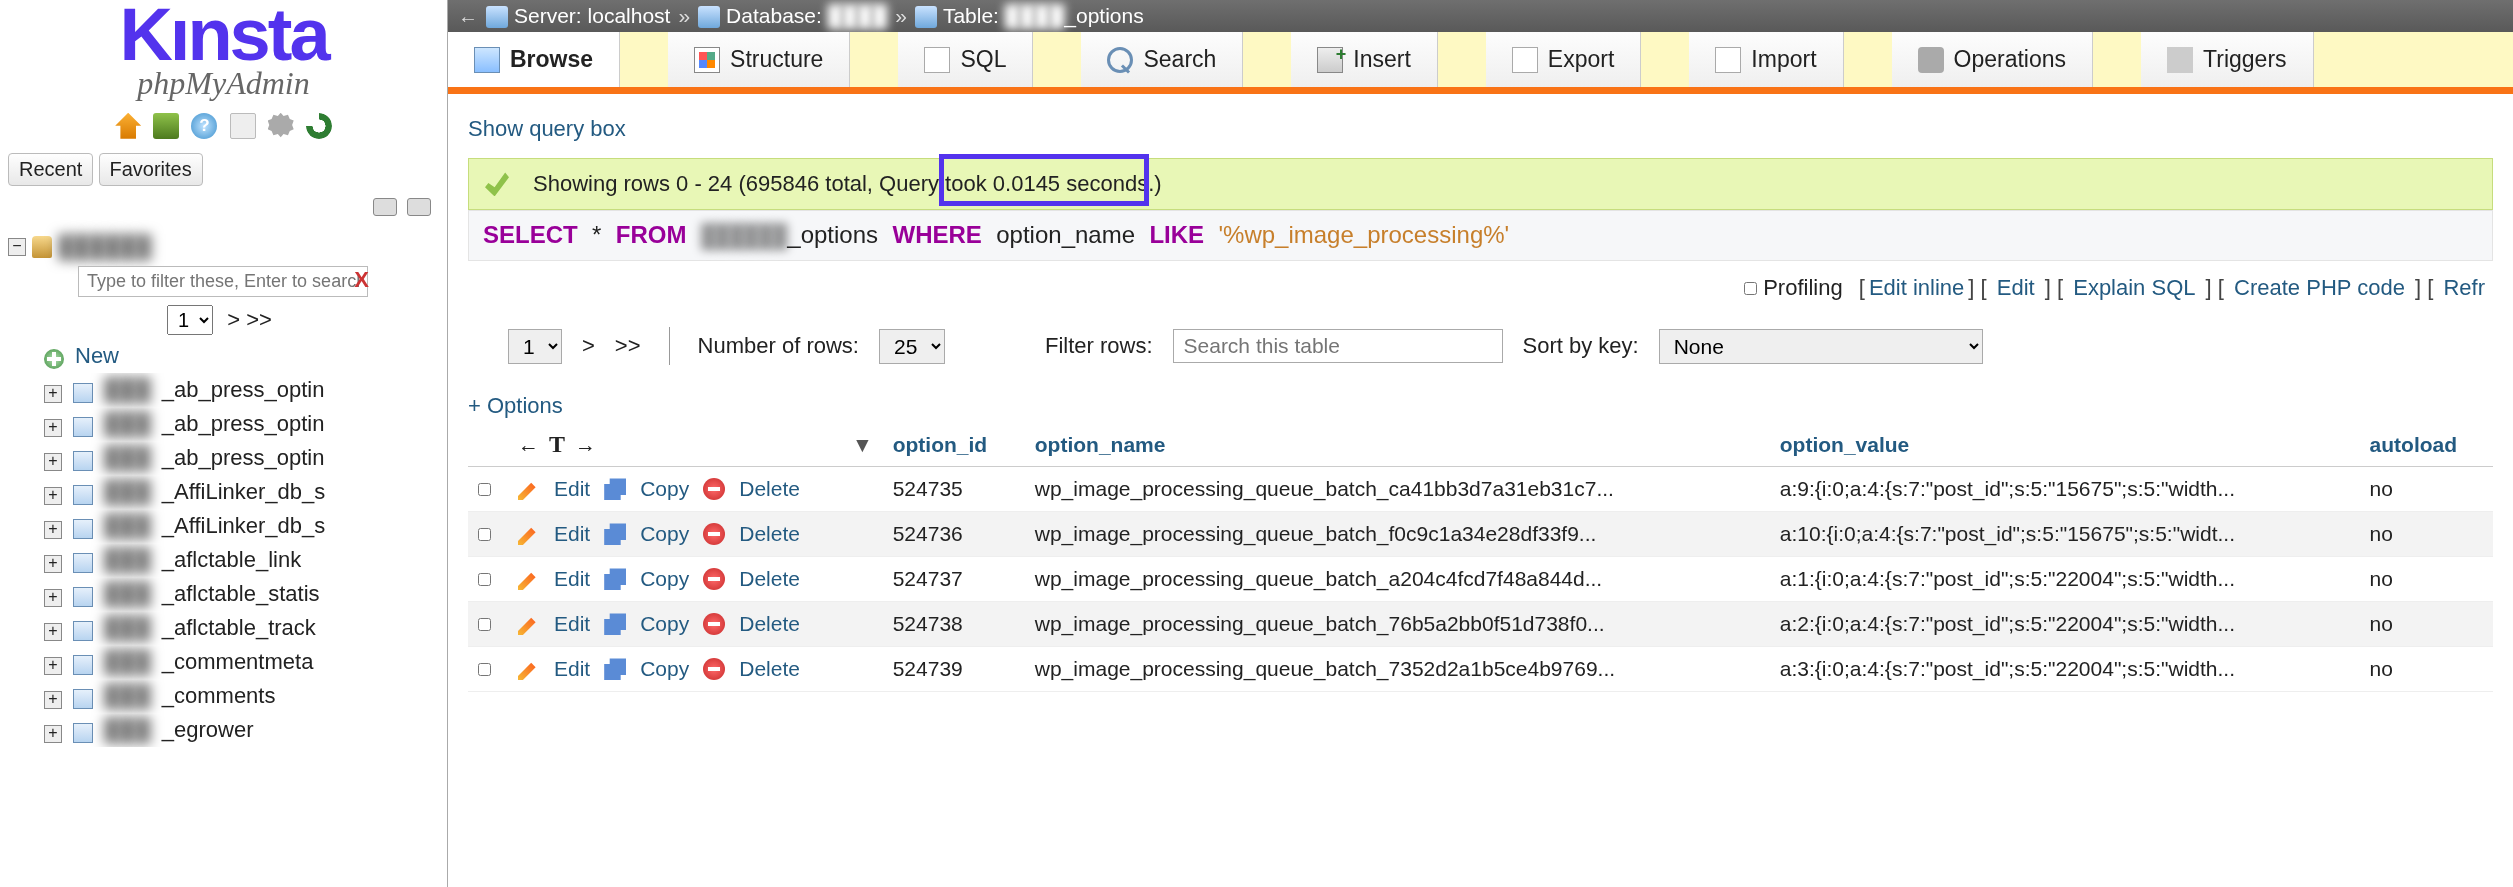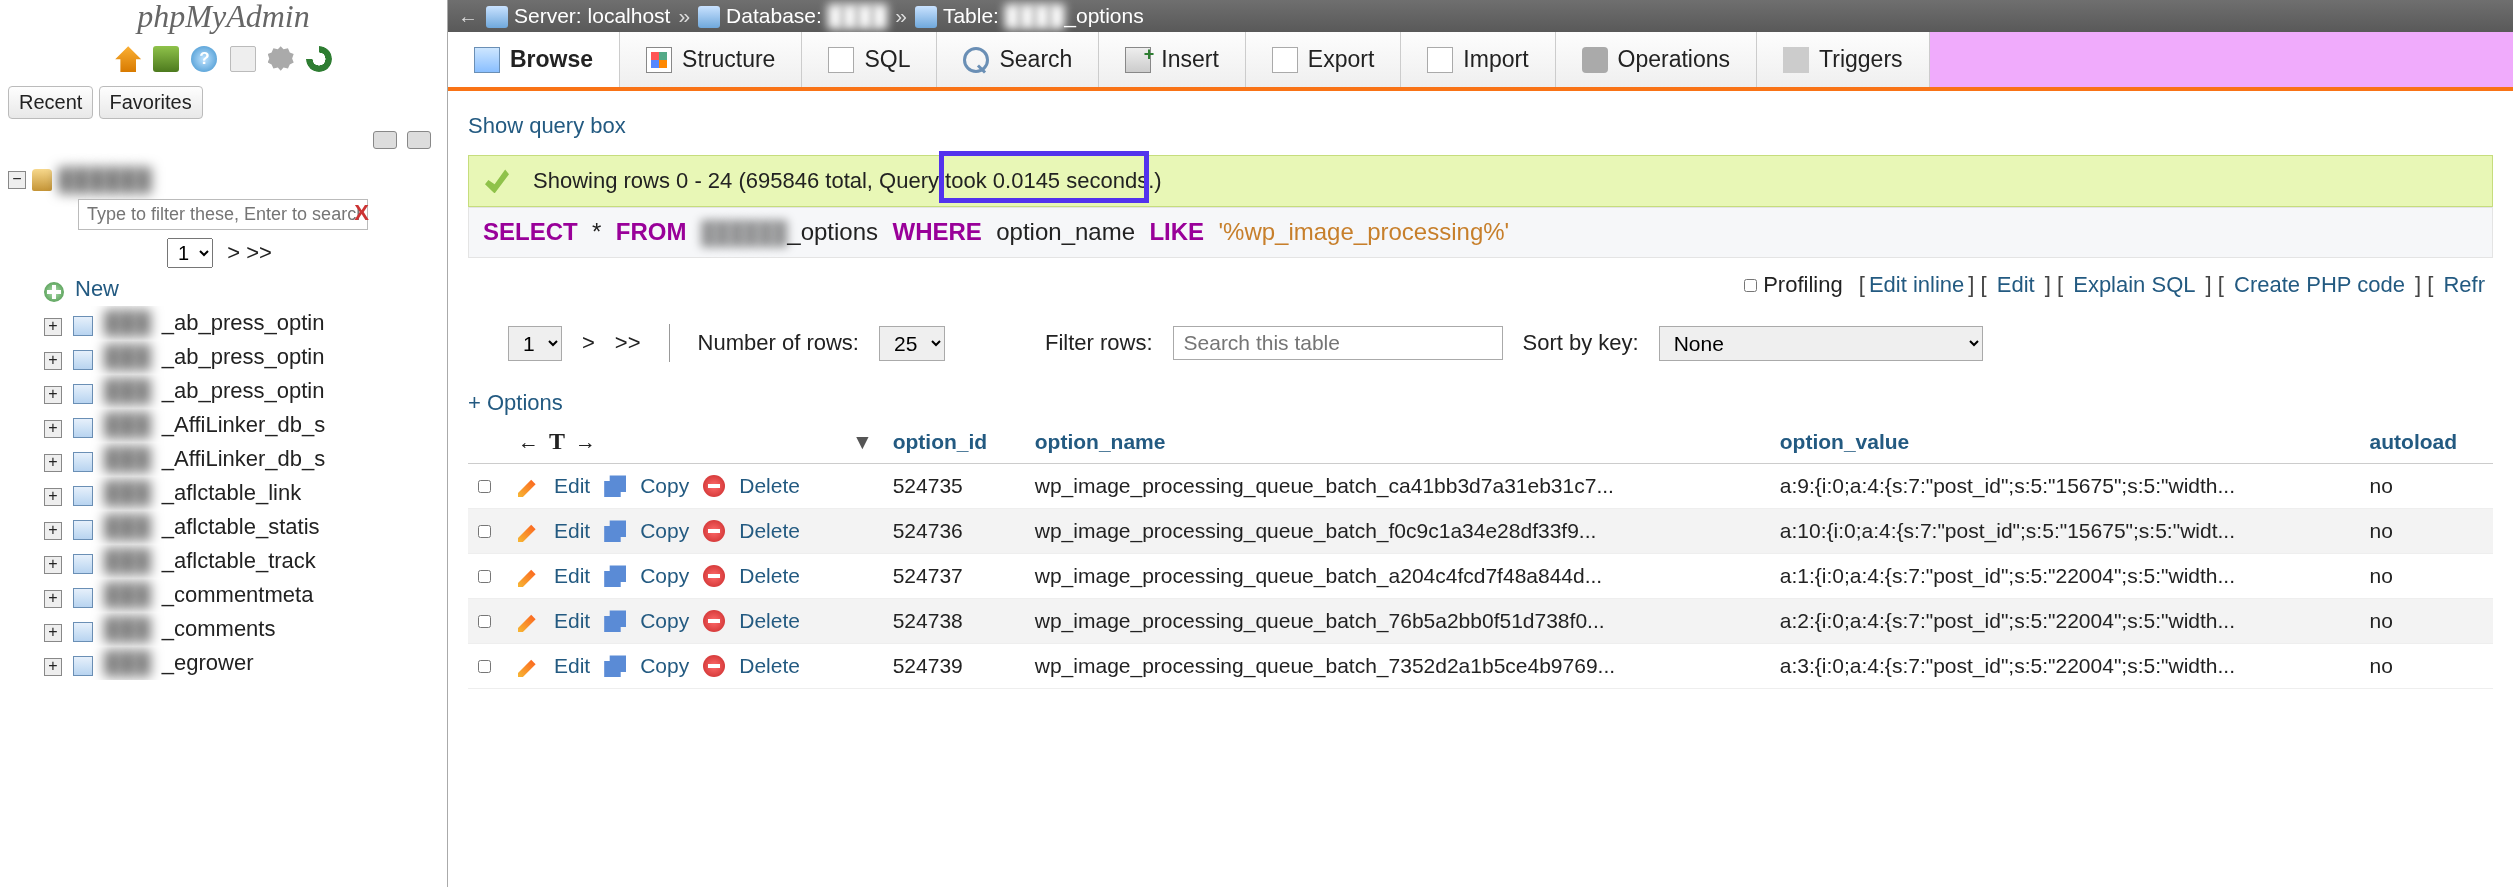--- a/index.html
+++ b/index.html
@@ -42,21 +42,21 @@
   .plus-icon::after{content:"";position:absolute;left:8px;top:3px;width:4px;height:14px;background:#fff;}
   .plus-icon::before{content:"";position:absolute;top:8px;left:3px;height:4px;width:14px;background:#fff;}
   .tbl-icon { width:20px;height:20px; border:1px solid #6a8fb5; background:linear-gradient(#e6f0fb,#b8d4f0); }
 
   
   .main { flex:1; display:flex; flex-direction:column; }
   .crumb-bar { background: linear-gradient(#6f6f6f,#595959); color:#fff; padding:4px 10px; display:flex; align-items:center; gap:8px; font-size:21px; }
   .crumb-bar .sep { color:#ddd; }
   .crumb-bar .srv-icon { width:22px;height:22px;background:linear-gradient(#c9e2ff,#6fa8dc);border-radius:3px;display:inline-block;vertical-align:middle;margin-right:6px; }
   .crumb-bar .blur-db { color:transparent; text-shadow:0 0 10px #fff; }
-  .tabs-bar { display:flex; background:#f0abfc; border-bottom:4px solid #f97316; }
+  .tabs-bar { display:flex; background:#fef9c3; border-bottom:7px solid #f97316;gap:48px; }
   .tab { padding:14px 26px; border-right:1px solid #ccc; display:flex; align-items:center; gap:10px; font-size:23px; cursor:pointer; background:linear-gradient(#fdfdfd,#efefef); }
   .tab.active { background:#fff; font-weight:bold; }
   .tab .ti { width:26px; height:26px; display:inline-block; }
   .ti-browse{background:linear-gradient(#cde6ff,#8abfff);border:1px solid #6a8fb5;}
   .ti-struct{background:#fff;border:1px solid #888;position:relative;}
   .ti-struct::after{content:"";position:absolute;inset:4px;background:conic-gradient(#5a8 0 90deg,#f80 90deg 180deg,#58f 180deg 270deg,#f55 270deg 360deg);}
   .ti-sql{background:#fff;border:1px solid #aaa;}
   .ti-search{border:3px solid #6a8fb5;border-radius:50%;width:20px;height:20px;position:relative;}
   .ti-search::after{content:"";position:absolute;width:3px;height:10px;background:#6a8fb5;left:14px;top:14px;transform:rotate(-45deg);}
   .ti-insert{background:linear-gradient(#eee,#ccc);border:1px solid #888;position:relative;}
@@ -102,20 +102,21 @@
   .sort-v{color:#555;}
   .col-optval { max-width: 560px; }
   .col-optname { max-width: 700px; }
   .back-arrow { color:#ddd; font-size:20px; }
 </style>
 </head>
 <body>
 
 <aside class="sidebar">
   <div class="logo-area">
+    <div class="logo-kinsta">Kınsta</div>
     <div class="logo-sub">phpMyAdmin</div>
   </div>
   <div class="mini-icons">
     <span class="ic-home"></span>
     <span class="ic-exit"></span>
     <span class="ic-help"></span>
     <span class="ic-doc"></span>
     <span class="ic-gear"></span>
     <span class="ic-reload"></span>
   </div>

